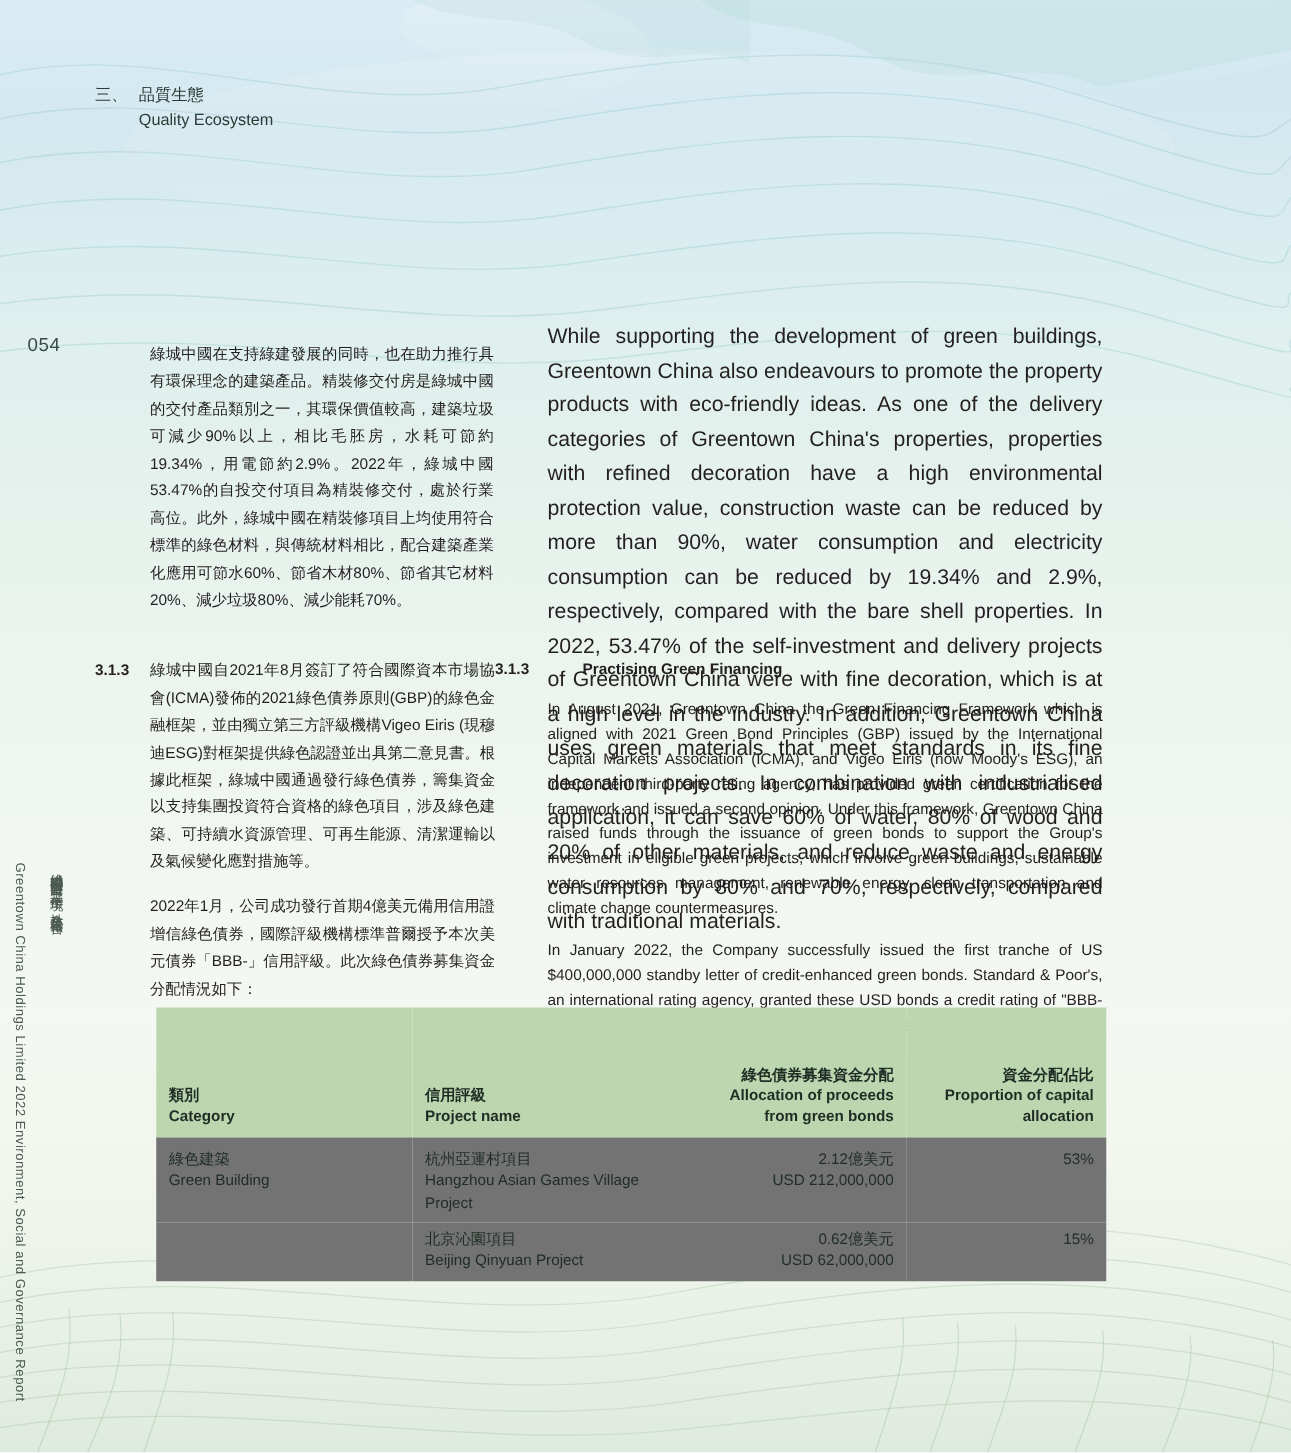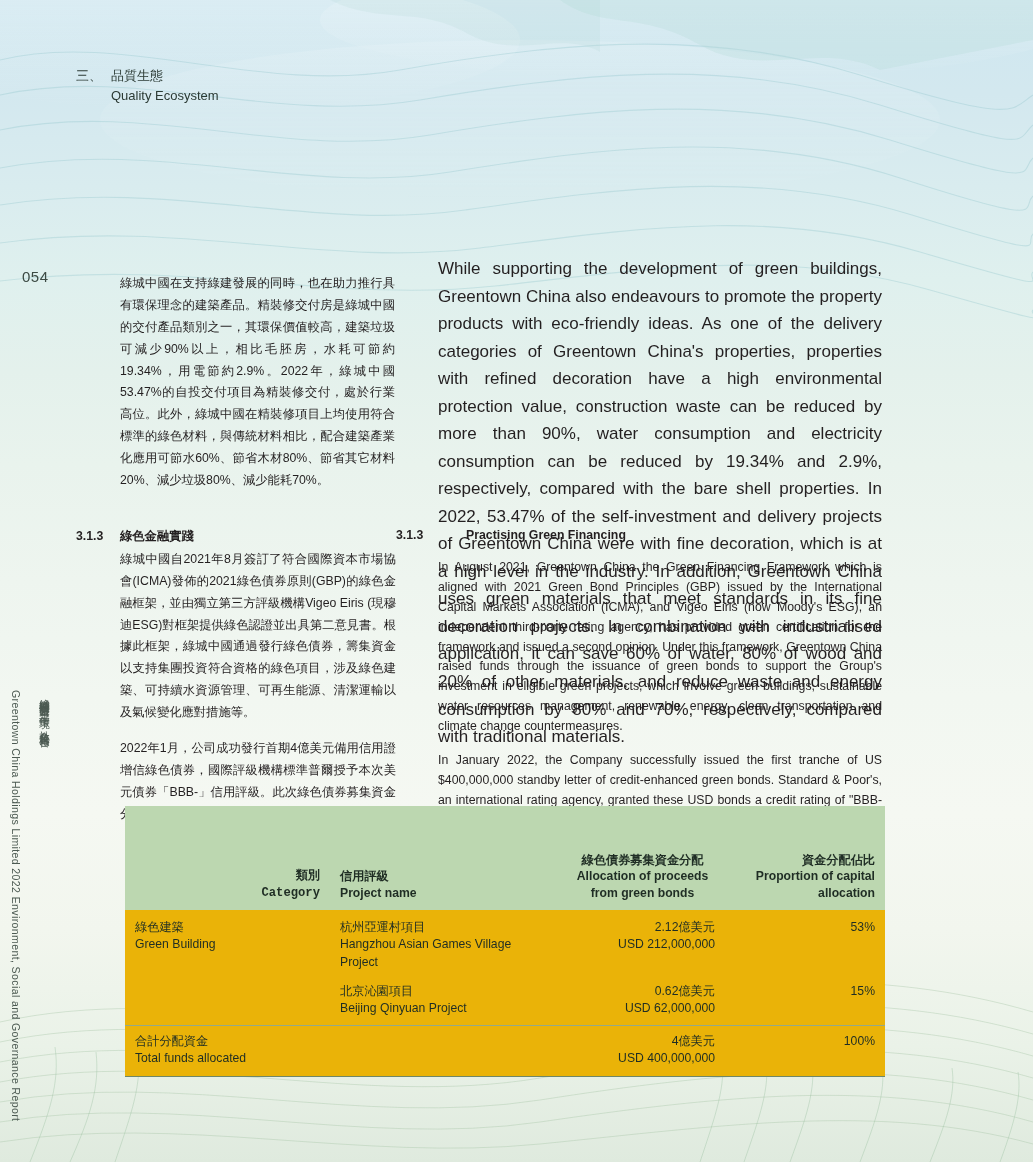--- a/index.html
+++ b/index.html
@@ -134,29 +134,29 @@
     font-size:12.2px;
   }
   .alloc-table thead th {
     background:#bcd7b0;
     vertical-align:bottom;
     padding:6px 10px 9px 10px;
     font-weight:bold;
     color:#1f2d24;
     line-height:1.34;
   }
-  .alloc-table thead th.th-cat { text-align:right; width:205px; padding-top:46px;font-family:Liberation Mono, monospace;}
+  .alloc-table thead th.th-cat { text-align:left; width:205px; padding-top:46px;}
   .alloc-table thead th.th-proj { text-align:left; width:230px; padding-top:46px;}
-  .alloc-table thead th.th-alloc { text-align:center; width:165px; padding-top:20px;}
+  .alloc-table thead th.th-alloc { text-align:right; width:165px; padding-top:20px;}
   .alloc-table thead th.th-prop { text-align:right; width:160px; padding-top:46px;}
   .alloc-table thead th .zh { font-weight:bold; display:block; }
   .alloc-table thead th .en { font-weight:bold; display:block; }
 
   .alloc-table tbody td {
-    background:#eab308;
+    background:#737373;
     padding:5px 10px 7px 10px;
     vertical-align:top;
     line-height:1.42;
     color:#1f2d24;
   }
   .alloc-table tbody td .zh { display:block; }
   .alloc-table tbody td .en { display:block; }
   .alloc-table td.num { text-align:right; }
   .alloc-table tr.total td {
     border-top:1px solid #93a98b;
@@ -239,21 +239,20 @@
   <p>綠城中國在支持綠建發展的同時，也在助力推行具有環保理念的建築產品。精裝修交付房是綠城中國的交付產品類別之一，其環保價值較高，建築垃圾可減少90%以上，相比毛胚房，水耗可節約19.34%，用電節約2.9%。2022年，綠城中國53.47%的自投交付項目為精裝修交付，處於行業高位。此外，綠城中國在精裝修項目上均使用符合標準的綠色材料，與傳統材料相比，配合建築產業化應用可節水60%、節省木材80%、節省其它材料20%、減少垃圾80%、減少能耗70%。</p>
 </div>
 
 <div class="col-en">
   <p>While supporting the development of green buildings, Greentown China also endeavours to promote the property products with eco-friendly ideas. As one of the delivery categories of Greentown China's properties, properties with refined decoration have a high environmental protection value, construction waste can be reduced by more than 90%, water consumption and electricity consumption can be reduced by 19.34% and 2.9%, respectively, compared with the bare shell properties. In 2022, 53.47% of the self-investment and delivery projects of Greentown China were with fine decoration, which is at a high level in the industry. In addition, Greentown China uses green materials that meet standards in its fine decoration projects. In combination with industrialised application, it can save 60% of water, 80% of wood and 20% of other materials, and reduce waste and energy consumption by 80% and 70%, respectively, compared with traditional materials.</p>
 </div>
 
 <div class="sub-zh">
   <span class="sub-num">3.1.3</span>
   <span class="sub-body">
-    <span class="sub-title">綠色金融實踐</span>
     <p>綠城中國自2021年8月簽訂了符合國際資本市場協會(ICMA)發佈的2021綠色債券原則(GBP)的綠色金融框架，並由獨立第三方評級機構Vigeo Eiris (現穆迪ESG)對框架提供綠色認證並出具第二意見書。根據此框架，綠城中國通過發行綠色債券，籌集資金以支持集團投資符合資格的綠色項目，涉及綠色建築、可持續水資源管理、可再生能源、清潔運輸以及氣候變化應對措施等。</p>
     <p>2022年1月，公司成功發行首期4億美元備用信用證增信綠色債券，國際評級機構標準普爾授予本次美元債券「BBB-」信用評級。此次綠色債券募集資金分配情況如下：</p>
   </span>
 </div>
 
 <div class="sub-en">
   <span class="sub-num">3.1.3</span>
   <span class="sub-body">
     <span class="sub-title">Practising Green Financing</span>
     <p>In August 2021, Greentown China the Green Financing Framework which is aligned with 2021 Green Bond Principles (GBP) issued by the International Capital Markets Association (ICMA), and Vigeo Eiris (now Moody's ESG), an independent third-party rating agency, has provided green certification for the framework and issued a second opinion. Under this framework, Greentown China raised funds through the issuance of green bonds to support the Group's investment in eligible green projects, which involve green buildings, sustainable water resources management, renewable energy, clean transportation and climate change countermeasures.</p>
@@ -306,26 +305,14 @@
       <td>
         <span class="zh">北京沁園項目</span>
         <span class="en">Beijing Qinyuan Project</span>
       </td>
       <td class="num">
         <span class="zh">0.62億美元</span>
         <span class="en">USD 62,000,000</span>
       </td>
       <td class="prop-cell">15%</td>
     </tr>
-    <tr class="total">
-      <td>
-        <span class="zh">合計分配資金</span>
-        <span class="en">Total funds allocated</span>
-      </td>
-      <td></td>
-      <td class="num">
-        <span class="zh">4億美元</span>
-        <span class="en">USD 400,000,000</span>
-      </td>
-      <td class="prop-cell">100%</td>
-    </tr>
   </tbody>
 </table>
 
 </body></html>

